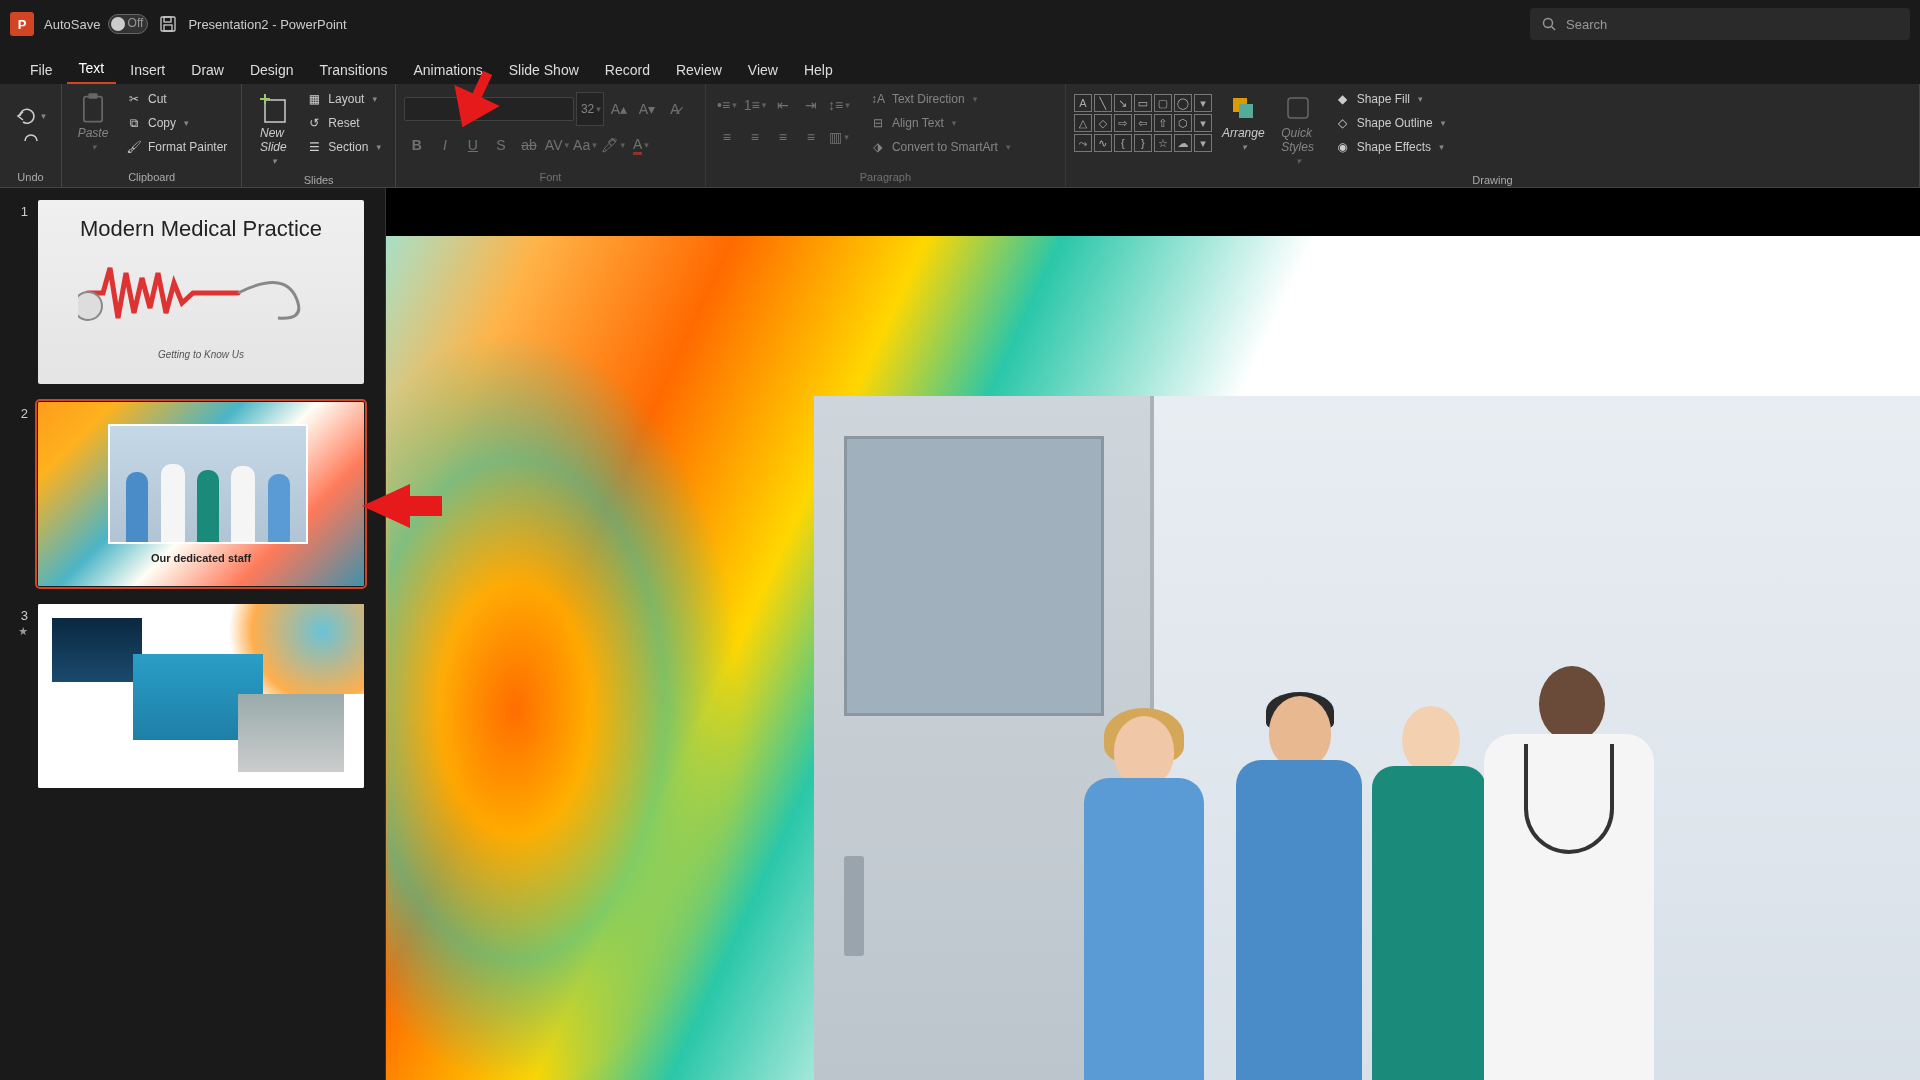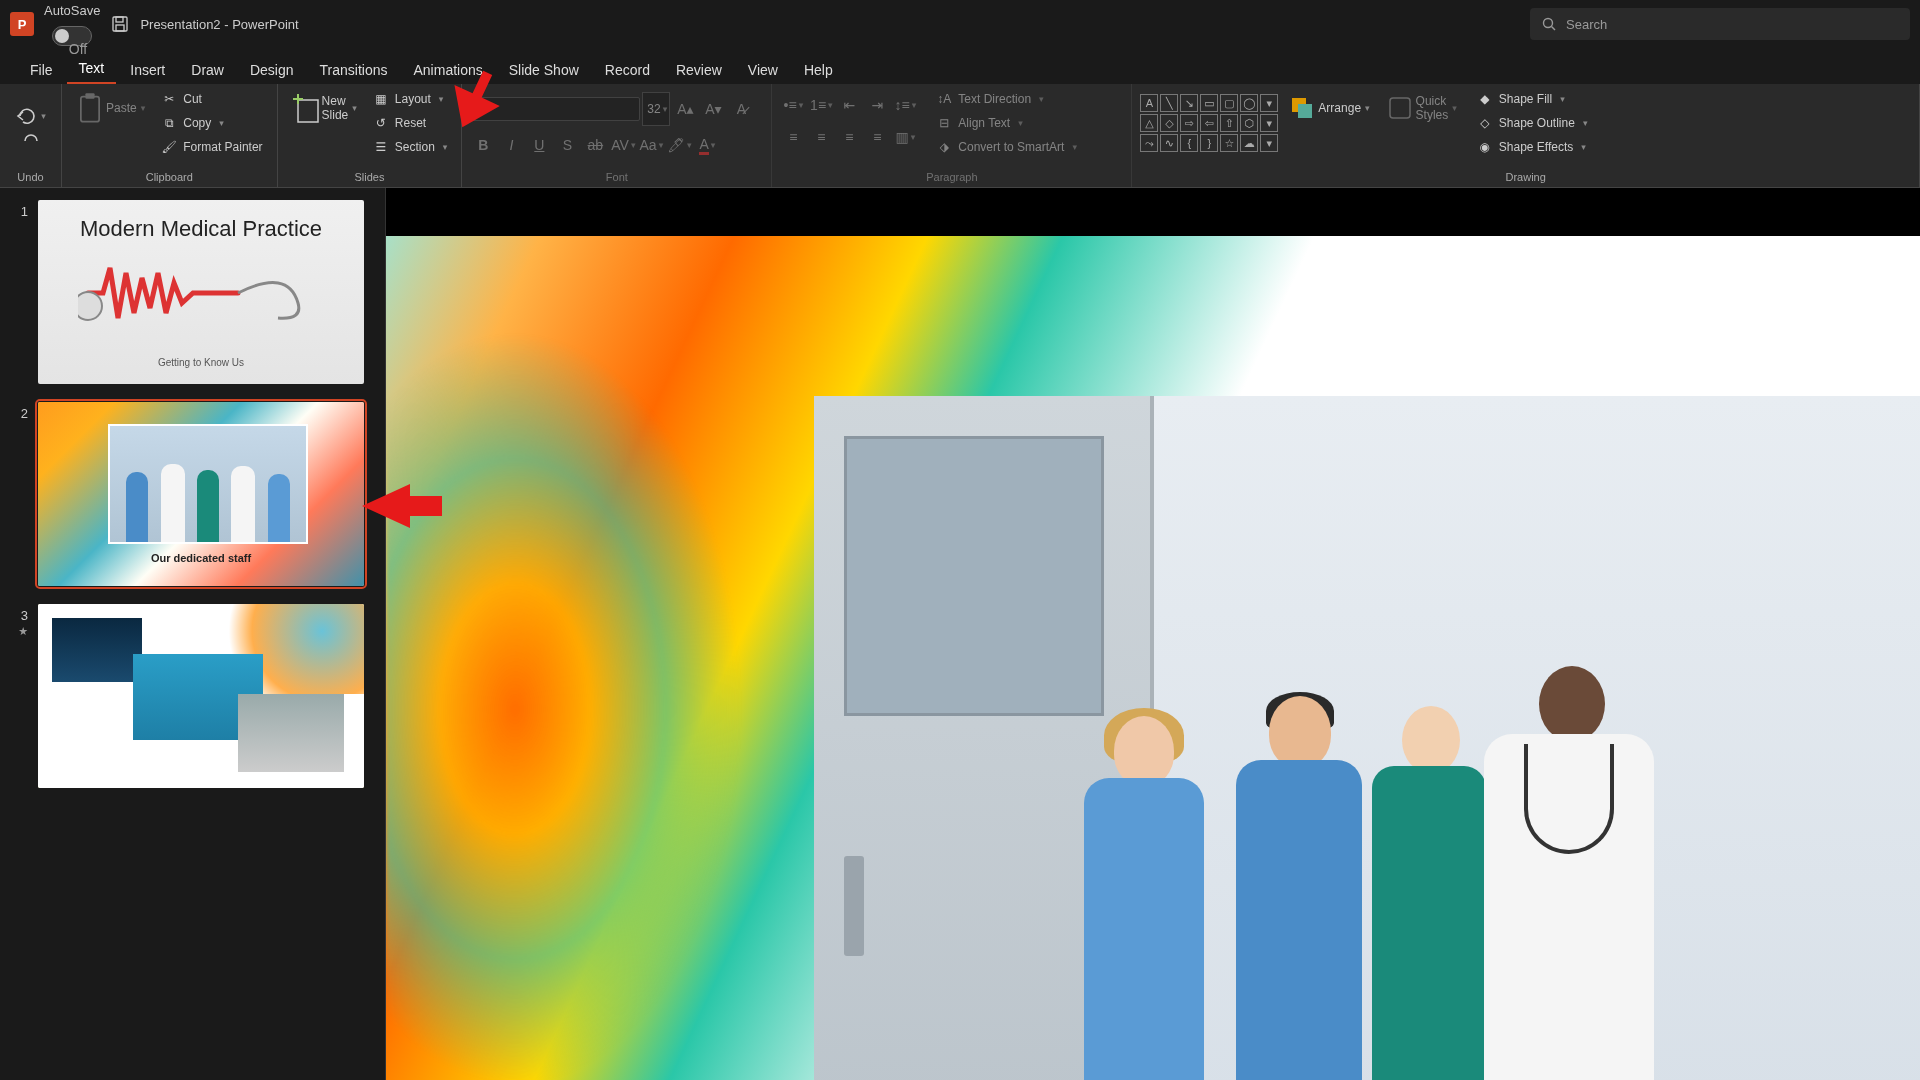--- a/index.html
+++ b/index.html
@@ -1,40 +1,40 @@
 <!DOCTYPE html>
 <html><head>
 <meta charset="utf-8">
 <style>
 * { margin: 0; padding: 0; box-sizing: border-box; font-family: "Segoe UI", sans-serif; }
 body { background: #000; color: #ccc; width: 1920px; height: 1080px; overflow: hidden; position: relative; }
 
 
 .titlebar { height: 48px; background: #1a1a1a; display: flex; align-items: center; padding: 0 10px; gap: 10px; }
 .app-icon { width: 24px; height: 24px; background: #d14424; border-radius: 3px; display: flex; align-items: center; justify-content: center; color: #fff; font-weight: bold; font-size: 13px; }
-.autosave { display: flex; align-items: center; gap: 8px; font-size: 13px; color: #ccc; flex-direction: column; }
+.autosave { display: flex; align-items: center; gap: 8px; font-size: 13px; color: #ccc; }
 .toggle { width: 40px; height: 20px; background: #333; border: 1px solid #666; border-radius: 10px; position: relative; }
 .toggle-knob { width: 14px; height: 14px; background: #ccc; border-radius: 50%; position: absolute; left: 2px; top: 2px; }
-.toggle-label { font-size: 14px; position: absolute; right: 4px; top: 14px; color: #999; }
+.toggle-label { font-size: 12px; position: absolute; right: 4px; top: 1px; color: #999; }
 .save-icon { width: 20px; height: 20px; display: flex; align-items: center; justify-content: center; }
 .doc-title { font-size: 13px; color: #ccc; }
 .spacer { flex: 1; }
 .search-box { width: 380px; height: 32px; background: #2a2a2a; border-radius: 4px; display: flex; align-items: center; padding: 0 12px; gap: 10px; color: #999; font-size: 13px; }
 
 
 .menubar { height: 36px; background: #1a1a1a; display: flex; align-items: flex-end; padding: 0 18px; gap: 2px; }
 .menu-item { padding: 6px 12px; font-size: 14px; color: #ddd; cursor: pointer; }
 .menu-item.active { border-bottom: 2px solid #d14424; color: #fff; }
 
 
 .ribbon { height: 104px; background: #2a2a2a; display: flex; border-bottom: 1px solid #444; }
 .ribbon-group { display: flex; flex-direction: column; border-right: 1px solid #444; padding: 4px 8px 0 8px; position: relative; }
 .ribbon-group-content { flex: 1; display: flex; align-items: flex-start; gap: 4px; }
 .ribbon-group-label { text-align: center; font-size: 11px; color: #aaa; padding: 4px 0; position: relative; }
-.big-btn { display: flex; flex-direction: row; align-items: center; justify-content: center; gap: 2px; padding: 4px 6px; font-size: 12px; color: #ccc; min-width: 46px; }
+.big-btn { display: flex; flex-direction: column; align-items: center; justify-content: center; gap: 2px; padding: 4px 6px; font-size: 12px; color: #ccc; min-width: 46px; font-style: italic; }
 .big-btn svg, .big-btn .ico { width: 28px; height: 32px; }
 .small-btn { display: flex; align-items: center; gap: 6px; padding: 3px 6px; font-size: 12px; color: #ccc; white-space: nowrap; }
 .small-btn .ico { width: 16px; height: 16px; display: inline-flex; align-items: center; justify-content: center; }
 .vstack { display: flex; flex-direction: column; gap: 2px; }
 .hstack { display: flex; align-items: center; gap: 2px; }
 .caret { font-size: 9px; margin-left: 2px; color: #888; }
 .font-select { width: 170px; height: 24px; background: #1e1e1e; border: 1px solid #555; border-radius: 2px; }
 .fsize-select { width: 28px; height: 24px; background: #1e1e1e; border: 1px solid #555; color: #ccc; font-size: 12px; padding: 16px 4px; display: flex; align-items: center; justify-content: space-between; }
 .icon-btn { width: 26px; height: 26px; display: flex; align-items: center; justify-content: center; font-size: 14px; color: #aaa; }
 .disabled { opacity: 0.55; }
@@ -51,21 +51,21 @@
 .anim-star { font-size: 11px; color: #999; margin-top: 2px; }
 
 .canvas { flex: 1; background: #000; position: relative; overflow: hidden; }
 .slide-canvas { position: absolute; left: 0; top: 48px; width: 1534px; height: 860px; background: #fff; }
 
 
 .arrow-annot { position: absolute; z-index: 1000; }
 
 
 .t1-title { text-align: center; font-size: 22px; color: #222; margin-top: 16px; font-weight: 400; }
-.t1-sub { text-align: center; font-size: 10px; color: #555; position: absolute; bottom: 16px; width: 100%; }
+.t1-sub { text-align: center; font-size: 10px; color: #555; position: absolute; bottom: 24px; width: 100%; font-style: italic; }
 .ekg-wave { position: absolute; top: 58px; left: 40px; width: 240px; height: 70px; }
 
 
 .t2-bg { position: absolute; inset: 0; background: linear-gradient(135deg,#ff8c00 0%,#ffa500 15%,#2aa9c7 40%,#fff 55%,#ff6347 75%,#1e7fa6 100%); opacity: 0.85; }
 .t2-photo { position: absolute; left: 70px; top: 22px; width: 200px; height: 120px; background: linear-gradient(#c5d8e8 0%,#b0c4d4 100%); border: 2px solid #fff; }
 .t2-cap { position: absolute; bottom: 22px; width: 100%; text-align: center; font-size: 11px; font-weight: bold; color: #222; }
 
 
 .t3-bg { position: absolute; inset: 0; background: #fff; }
 .t3-img1 { position: absolute; left: 14px; top: 14px; width: 90px; height: 64px; background: linear-gradient(#0a2840,#1a4a6e); }

